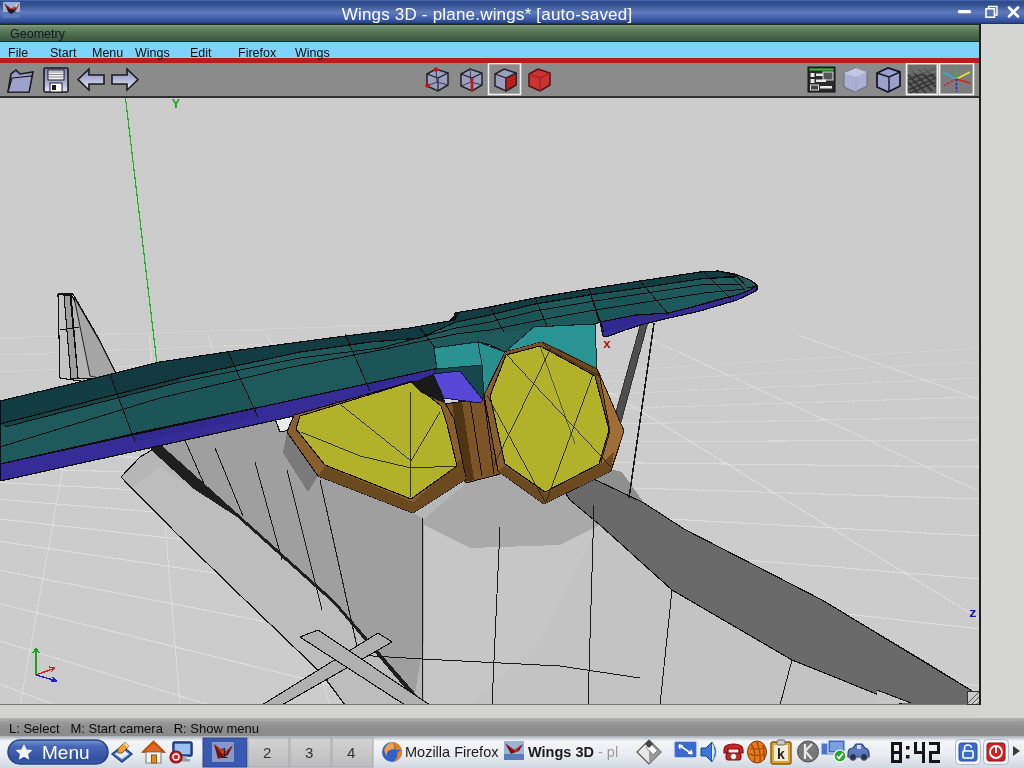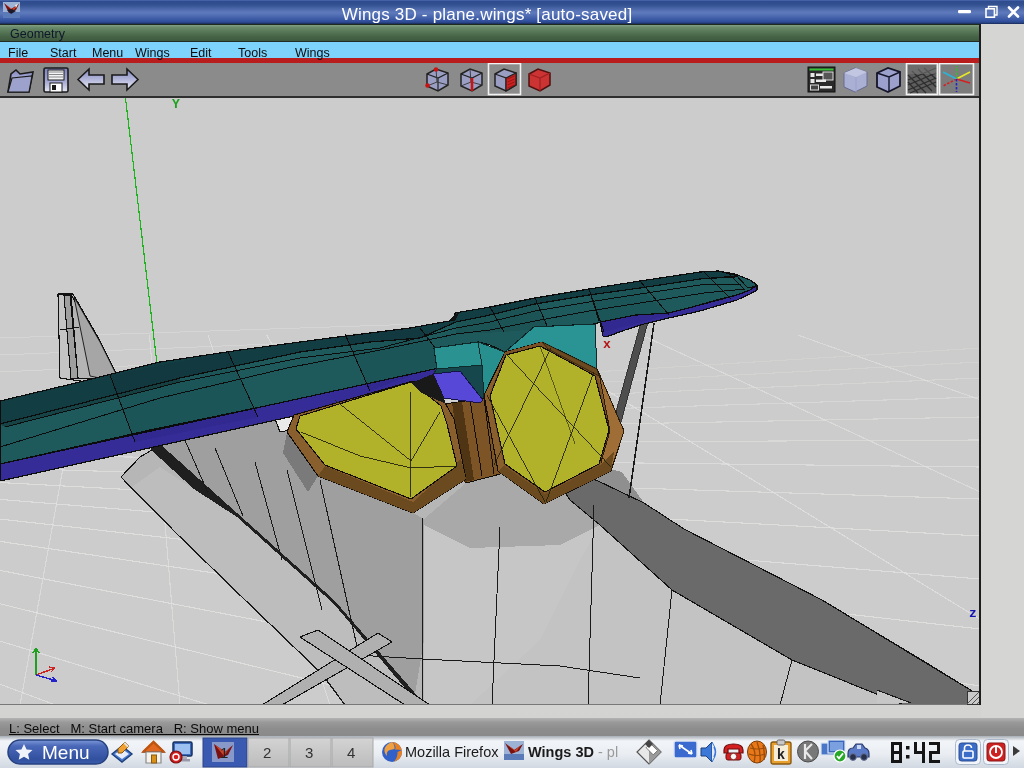--- a/index.html
+++ b/index.html
@@ -16,21 +16,21 @@
   #geotext { left:10px; top:27px; color:#0f172a; font-size:12.5px; }
   #menubar { left:0; top:42px; width:981px; height:21px; background:#7dd3fc; border-bottom:5px solid #b91c1c; }
   .mi { position:absolute; top:4px; color:#0c0c0c; font-size:12.5px; }
   #toolbar { left:0; top:63px; width:981px; height:35px; background:#8b8b8b; border-bottom:2px solid #2e2e2e; }
   #viewport { left:0; top:98px; width:981px; height:607px; background:#cbcccb; }
   #rightcol { left:981px; top:24px; width:43px; height:712px; background:#d5d6d4; }
   #vpborder { left:979px; top:24px; width:2px; height:681px; background:#1d1d1d; }
   #botframe { left:0; top:705px; width:981px; height:13px; background:#d3d3d2; }
   #statusbar { left:0; top:718px; width:1024px; height:18px;
      background:linear-gradient(to bottom,#b3b3b3 0%,#999 25%,#8d8d8d 60%,#8a8a8a 100%); }
-  #statustext { left:9px; top:721px; font-size:13px; color:#0a0a0a;text-decoration:underline; }
+  #statustext { left:9px; top:721px; font-size:13px; color:#0a0a0a; }
   #taskbar { left:0; top:736px; width:1024px; height:41px;
      background:linear-gradient(to bottom,#a8aeb6 0%,#f2f5f8 12%,#e9edf2 45%,#d3dae3 75%,#c3ccd7 100%); }
 </style>
 </head>
 <body>
 <div class="abs" id="titlebar"></div>
 <div class="abs" id="titletext">Wings 3D - plane.wings* [auto-saved]</div>
 
 <svg class="abs" style="left:3px;top:2px" width="17" height="16" viewBox="0 0 17 16">
   <rect x="0" y="0" width="17" height="16" fill="#9db3d6"></rect>
@@ -52,21 +52,21 @@
   </g>
 </svg>
 <div class="abs" id="geobar"></div>
 <div class="abs" id="geotext">Geometry</div>
 <div class="abs" id="menubar">
   <span class="mi" style="left:8px">File</span>
   <span class="mi" style="left:50px">Start</span>
   <span class="mi" style="left:92px">Menu</span>
   <span class="mi" style="left:135px">Wings</span>
   <span class="mi" style="left:190px">Edit</span>
-  <span class="mi" style="left:238px">Tools</span>
+  <span class="mi" style="left:238px">Firefox</span>
   <span class="mi" style="left:295px">Wings</span>
 </div>
 <div class="abs" id="toolbar">
 <svg width="981" height="35" viewBox="0 0 981 35" xmlns="http://www.w3.org/2000/svg">
 <defs>
 <linearGradient id="lg1" x1="0" y1="0" x2="0" y2="1">
   <stop offset="0" stop-color="#8287c0"></stop>
           <stop offset="0.55" stop-color="#b9bcdc"></stop>
           <stop offset="1" stop-color="#f2f2f8"></stop>
 </linearGradient>

